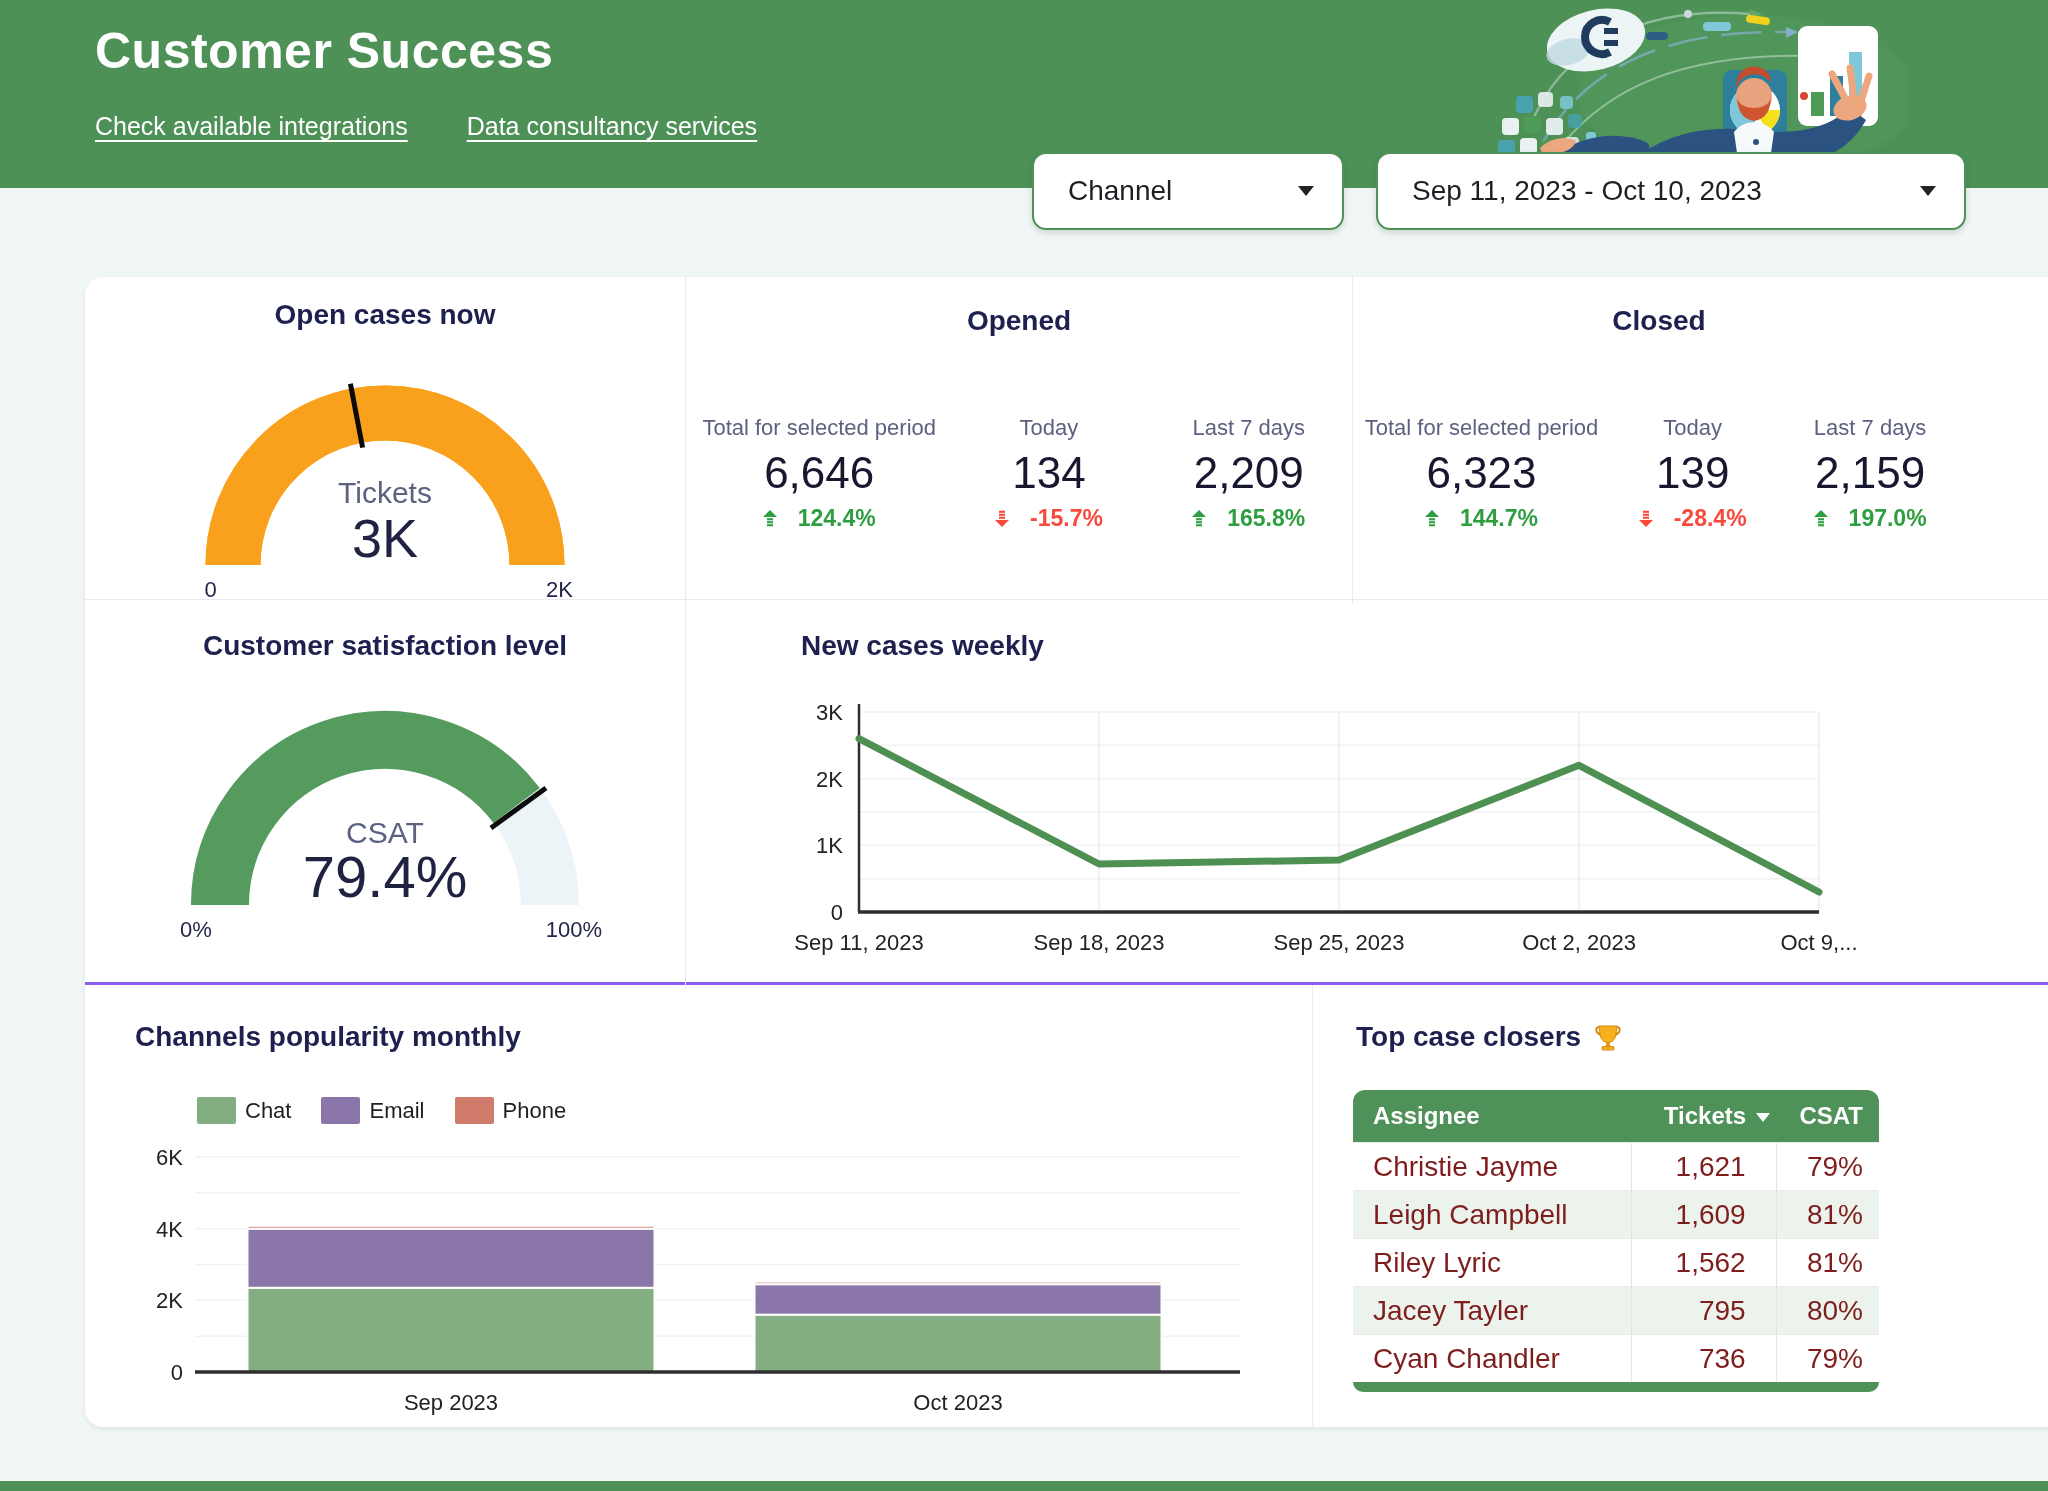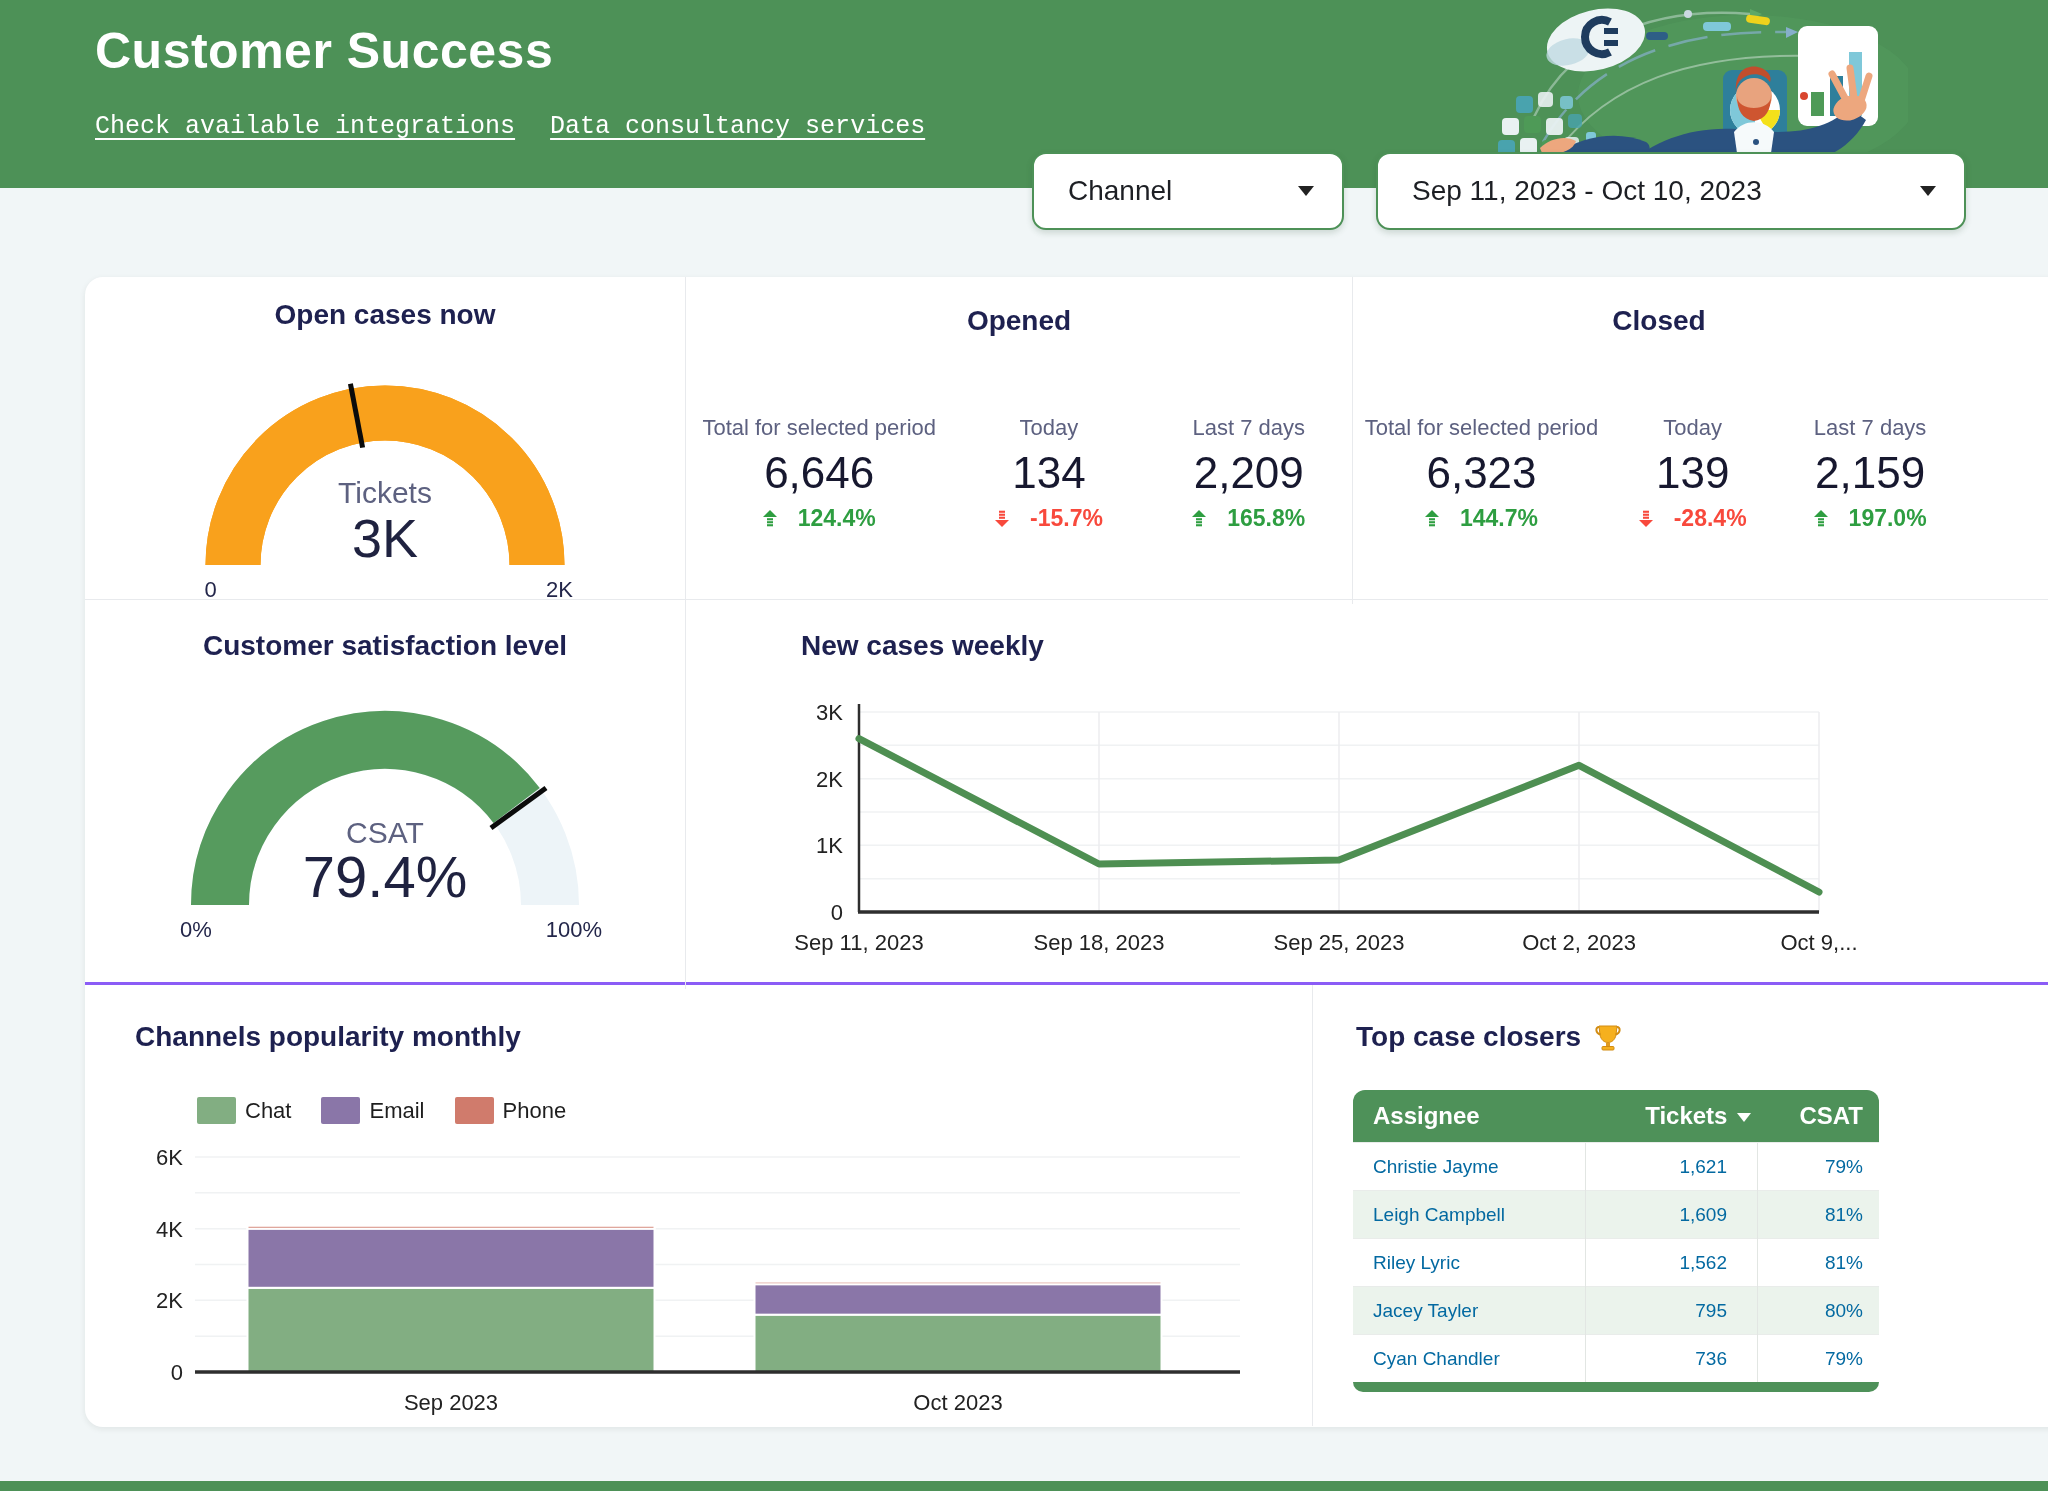--- a/index.html
+++ b/index.html
@@ -2,21 +2,21 @@
 <html><head>
 <meta charset="utf-8">
 <style>
   html,body{margin:0;padding:0;}
   body{font-family:"Liberation Sans", sans-serif; background:#F1F6F7;}
   #page{position:relative;width:2048px;height:1491px;background:#F1F6F7;overflow:hidden;}
 
   
   .header{position:absolute;left:0;top:0;width:2048px;height:188px;background:#4D9157;}
   .page-title{position:absolute;left:95px;top:22px;color:#fff;font-size:50px;font-weight:bold;letter-spacing:.5px;}
-  .header-links{position:absolute;left:95px;top:112px;display:flex;gap:35px;font-family:Liberation Mono, monospace;}
+  .header-links{position:absolute;left:95px;top:112px;display:flex;gap:59px;}
   .header-link{color:#fff;font-size:25px;text-decoration:underline;text-underline-offset:5px;cursor:pointer;}
   .illustration{position:absolute;left:1498px;top:0;width:410px;height:165px;}
 
   
   .dropdown{position:absolute;top:152px;height:78px;background:#fff;border:2px solid #4D9157;border-radius:14px;
     box-shadow:0 3px 6px rgba(40,80,50,.18);display:flex;align-items:center;justify-content:space-between;
     padding:0 28px 0 34px;box-sizing:border-box;cursor:pointer;z-index:5;}
   .dropdown .label{font-size:28px;color:#1d1f24;}
   .caret{width:0;height:0;border-left:8px solid transparent;border-right:8px solid transparent;border-top:10px solid #222;}
   #channel-dd{left:1032px;width:312px;}
@@ -45,21 +45,21 @@
   .delta.down{color:#F8493C;}
   .delta .arrow{flex:0 0 auto;}
   .delta.down .arrow{transform:rotate(180deg);}
 
   
   .closers-table{position:absolute;left:40px;top:105px;width:526px;border-collapse:collapse;}
   .closers-table th{background:#4E9159;color:#fff;font-size:24px;font-weight:bold;height:52px;padding:0;}
   .closers-table th:first-child{border-top-left-radius:12px;text-align:left;padding-left:20px;}
   .closers-table th:last-child{border-top-right-radius:12px;text-align:right;padding-right:16px;}
   .closers-table th.col-tickets{text-align:right;padding-right:6px;}
-  .closers-table td{font-size:19px;color:#0369a1;height:47px;padding:0;border-top:1px solid #E9ECEA;}
+  .closers-table td{font-size:28px;color:#7f1d1d;height:47px;padding:0;border-top:1px solid #E9ECEA;}
   .closers-table tr.alt td{background:#EBF3EC;}
   .closers-table td.c-name{padding-left:20px;}
   .closers-table td.c-tickets{text-align:right;padding-right:30px;border-left:1px solid #E2E6E3;}
   .closers-table td.c-csat{text-align:right;padding-right:16px;border-left:1px solid #E2E6E3;}
   .sort-caret{display:inline-block;margin-left:10px;width:0;height:0;border-left:7px solid transparent;
     border-right:7px solid transparent;border-top:9px solid #fff;vertical-align:middle;}
   .table-bottom-bar{position:absolute;left:40px;width:526px;height:10px;background:#4E9159;border-radius:0 0 12px 12px;}
 
   
   .legend{position:absolute;left:112px;top:112px;display:flex;gap:30px;align-items:center;}

